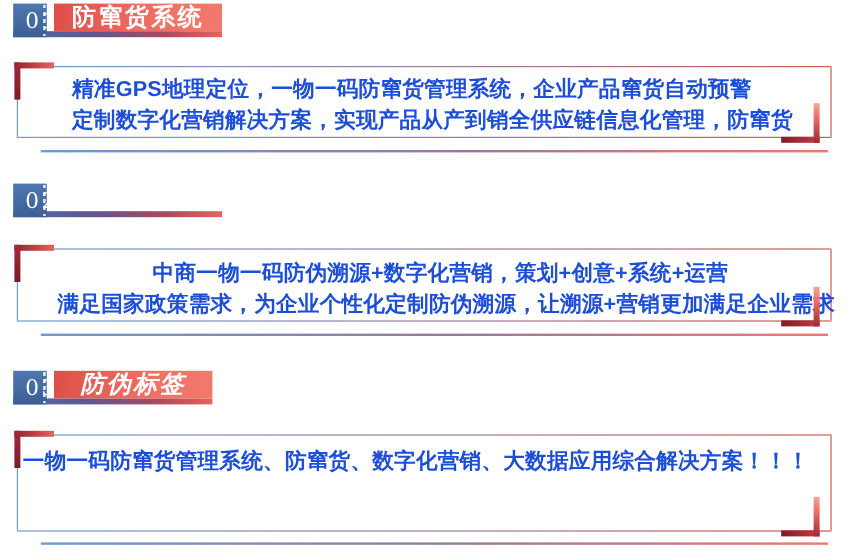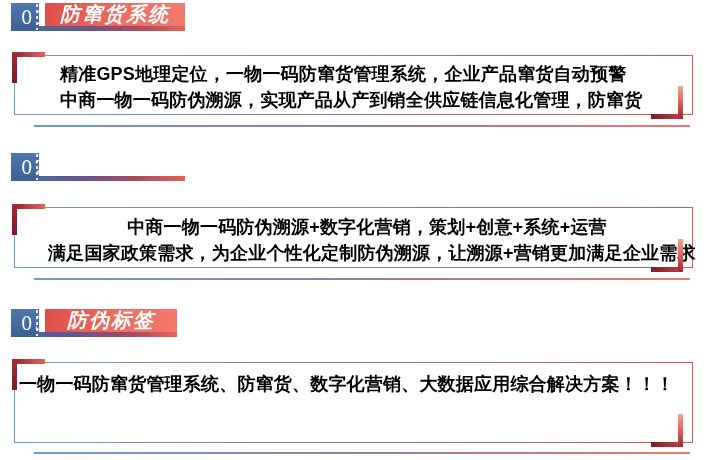--- a/index.html
+++ b/index.html
@@ -24,30 +24,30 @@
   .banner{
     position:absolute;left:34px;top:0;height:23px;z-index:2;
     background:linear-gradient(95deg,#dd4f48,#ee6e63 55%,#f2796d);
     color:#fff;font-size:20px;font-weight:bold;letter-spacing:2px;
     display:flex;align-items:center;justify-content:center;
   }
   .hstrip{
     position:absolute;left:0;right:0;bottom:0;height:5px;z-index:1;
     background:linear-gradient(90deg,#4870a7,#64548e 40%,#a84a5e 72%,#e8625a);
   }
-  .w140{width:140px;font-style:italic;} .w132{width:132px;font-style:italic;}
+  .w140{width:140px;} .w132{width:132px;font-style:italic;}
   .hw174{width:174px;} .hw166{width:166px;}
   
   .txtbox{
     position:absolute;left:14px;width:679px;box-sizing:border-box;
     border:1px solid;border-image:linear-gradient(90deg,#6b9bd2,#9a7a9a 55%,#cf5852) 1;
     background:#fff;
   }
   .txtbox p{
-    margin:0;color:#000000;font-size:18px;font-weight:600;letter-spacing:.2px;
+    margin:0;color:#1d4ed8;font-size:18px;font-weight:600;letter-spacing:.2px;
     white-space:nowrap;
   }
   .c-tl-h{position:absolute;left:-3px;top:-4px;width:33px;height:5px;
     background:linear-gradient(90deg,#8c2433,#e8625a);}
   .c-tl-v{position:absolute;left:-3px;top:-4px;width:5px;height:31px;
     background:linear-gradient(180deg,#a52a38,#7c1b29);}
   .c-br-h{position:absolute;right:9px;bottom:-5px;width:32px;height:5px;
     background:linear-gradient(90deg,#7c1b29,#c43f44);}
   .c-br-v{position:absolute;right:9px;bottom:-5px;width:5px;height:33px;
     background:linear-gradient(180deg,#f4a59a,#ef7066 35%,#9c2a35);}
@@ -77,21 +77,21 @@
     <div class="banner w140">
       <span>防窜货系统</span>
     </div>
   </div>
   <div id="b1" class="txtbox">
     <i class="c-tl-h"></i>
     <i class="c-tl-v"></i>
     <i class="c-br-h"></i>
     <i class="c-br-v"></i>
     <p>精准GPS地理定位，一物一码防窜货管理系统，企业产品窜货自动预警</p>
-    <p>中商一物一码防伪溯源，实现产品从产到销全供应链信息化管理，防窜货</p>
+    <p>定制数字化营销解决方案，实现产品从产到销全供应链信息化管理，防窜货</p>
   </div>
   <div id="u1" class="underline"></div>
 
   <div id="h2" class="sec-header hw174">
     <div class="hstrip"></div>
     <div class="badge">
       <span>02</span>
     </div>
     <div class="dotline"></div>
   </div>

